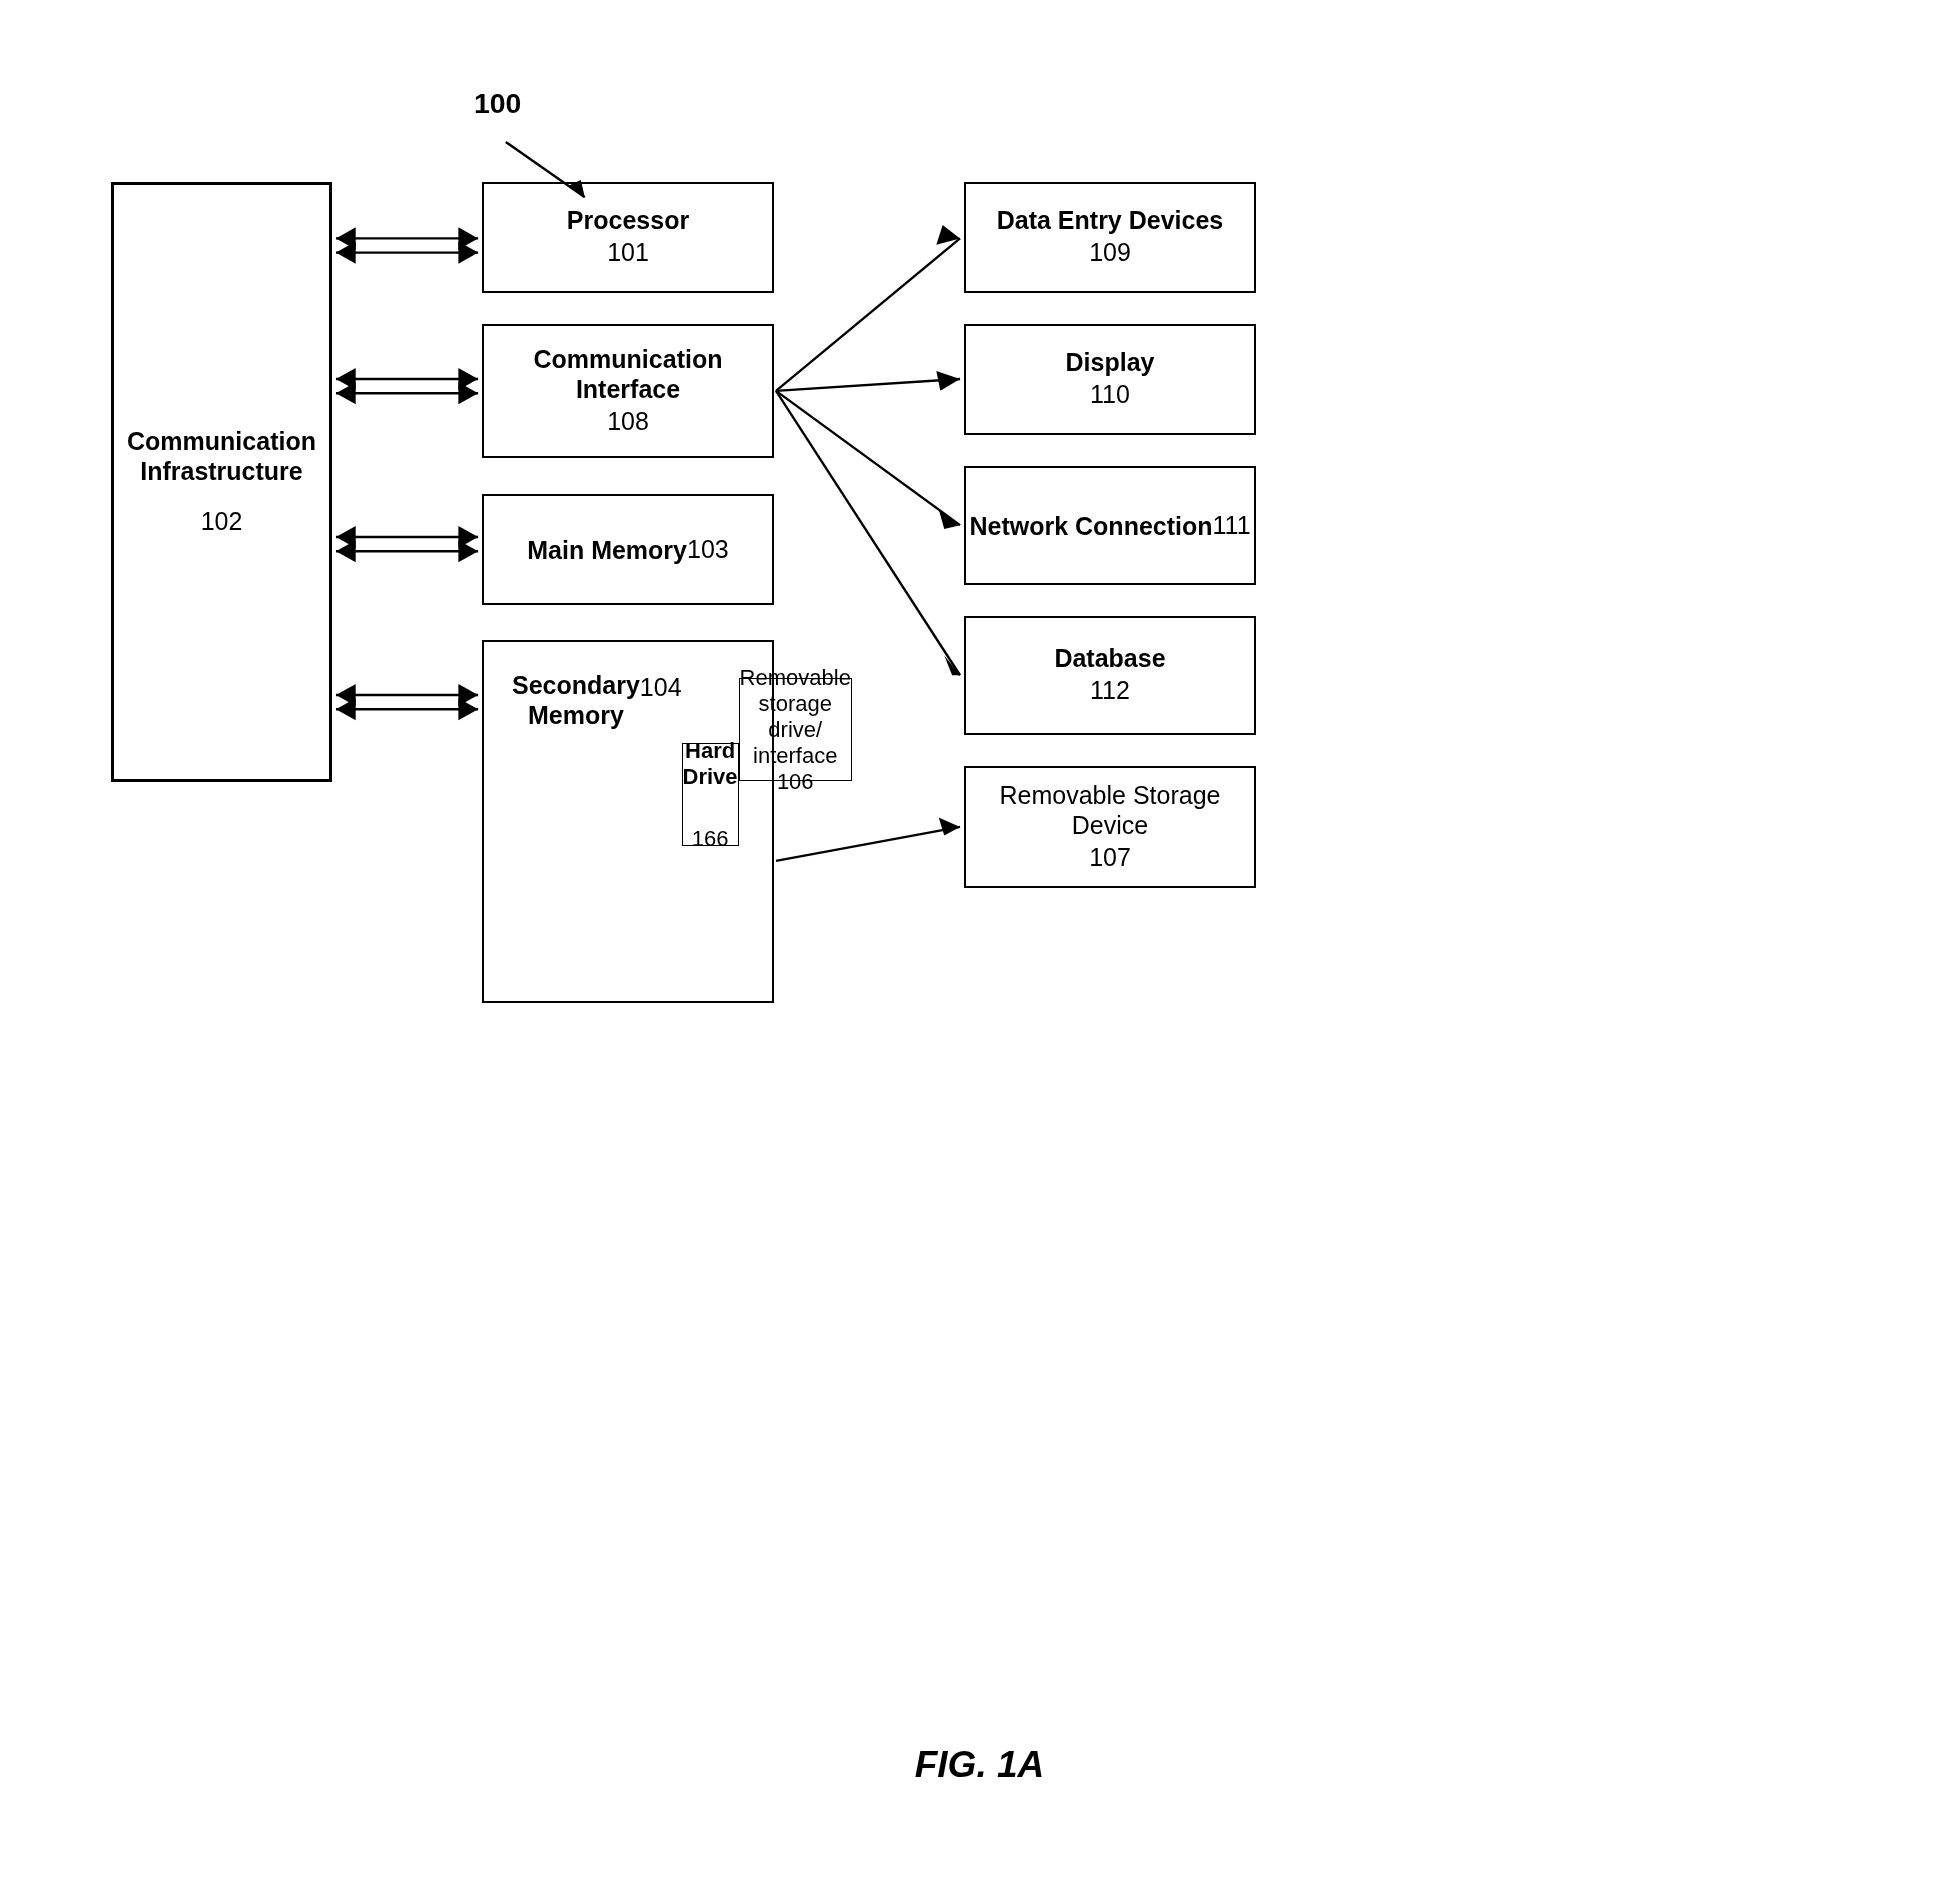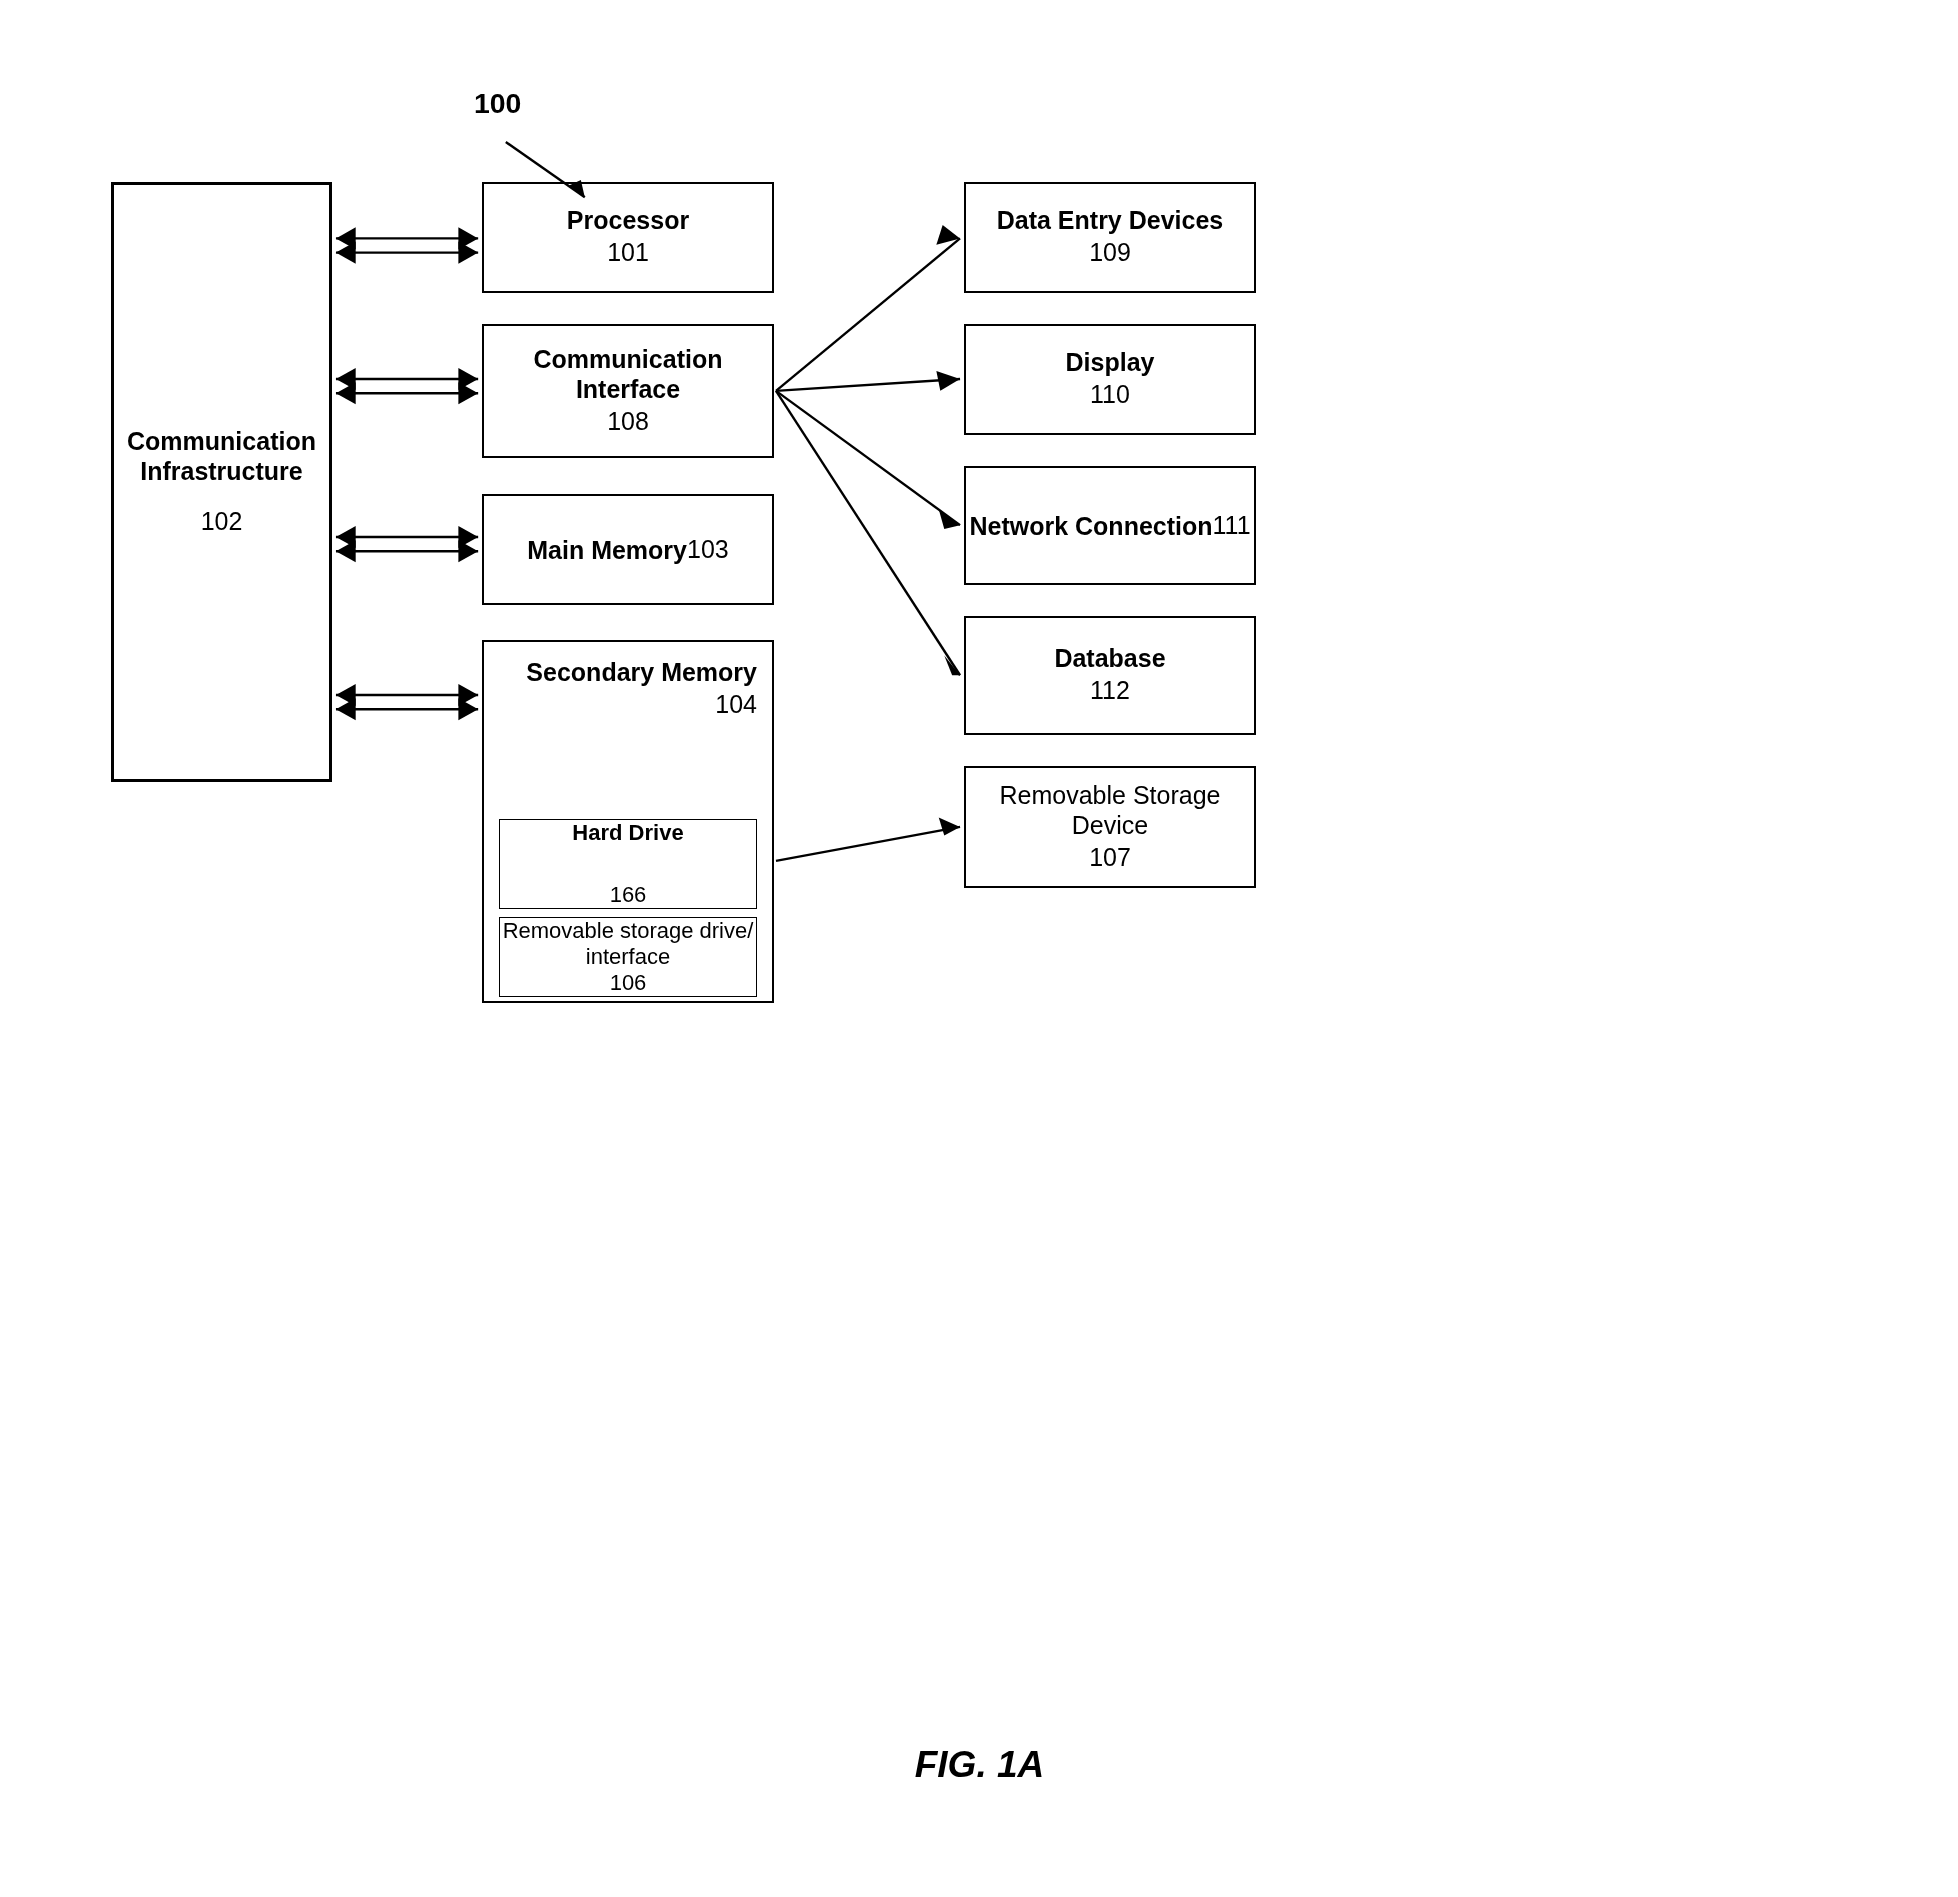--- a/index.html
+++ b/index.html
@@ -90,35 +90,35 @@
     }
 
     .secondary-memory-box {
       position: absolute;
       top: 577px;
       left: 387px;
       width: 292px;
       height: 363px;
       border: 2.4px solid #000;
       display: flex;
-      flex-direction: column;
-      align-items: flex-end;
-      padding: 15px;
+      flex-direction: row;
+      align-items: flex-start;
+      padding: 28px;
       text-align: center;
     }
 
     .hard-drive-box {
       width: 100%;
       border: 1.6px solid #000;
       height: 103px;
       display: flex;
       flex-direction: column;
       align-items: center;
       justify-content: center;
-      margin-top: 97px;
+      margin-top: 73px;
       gap: 36px;
     }
 
     .removable-drive-box {
       width: 100%;
       border: 1.6px solid #000;
       height: 103px;
       display: flex;
       flex-direction: column;
       align-items: center;

